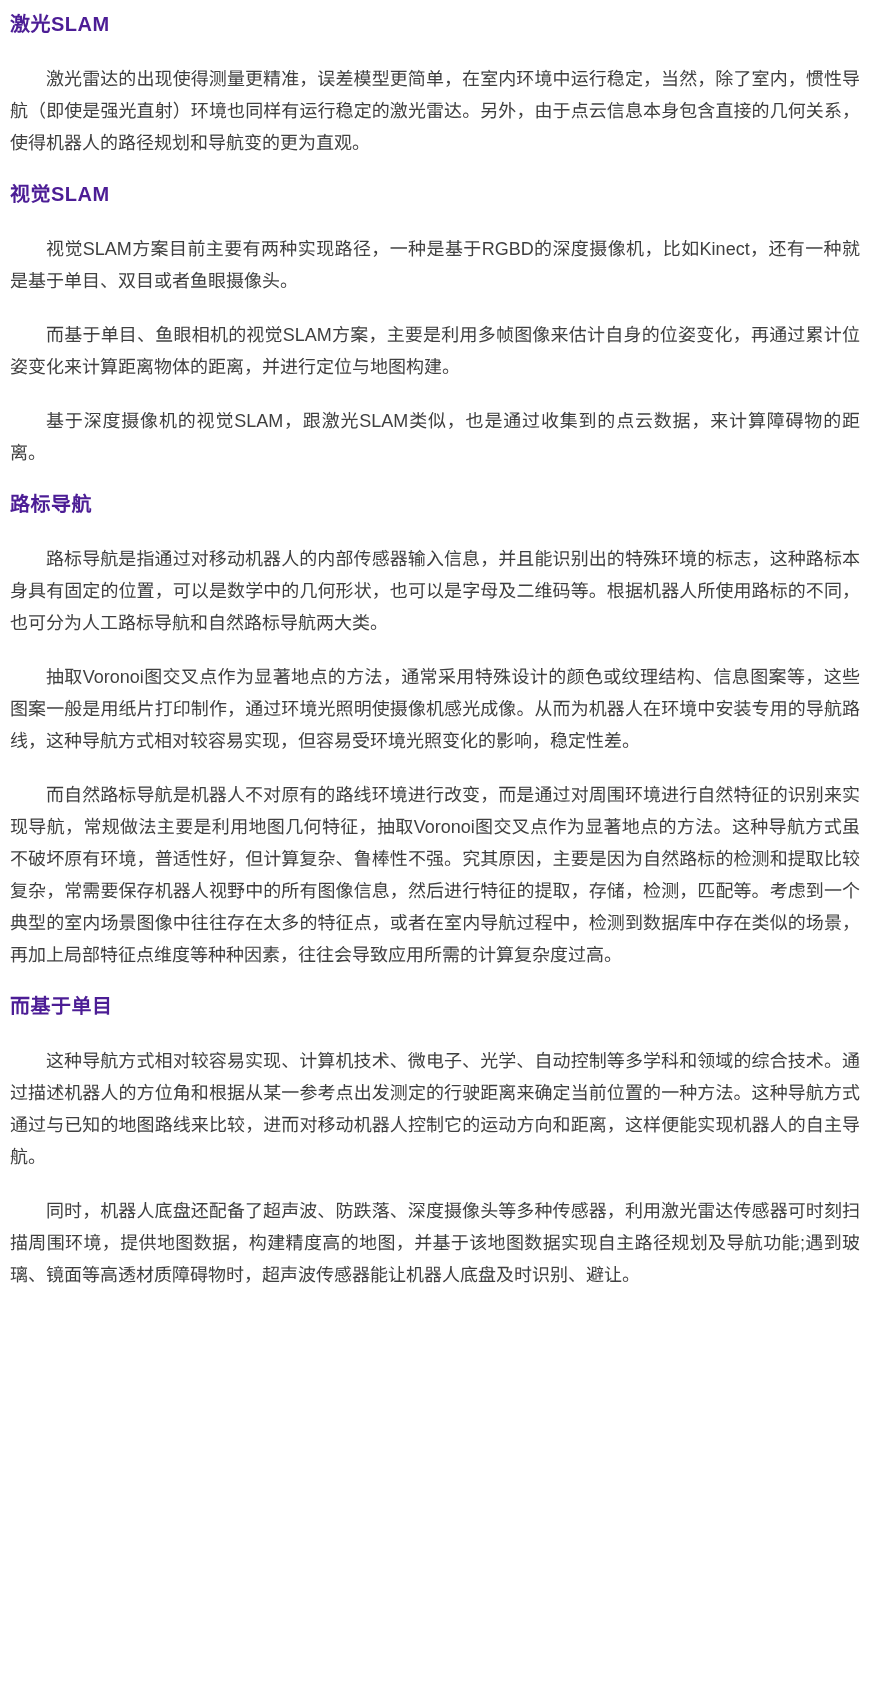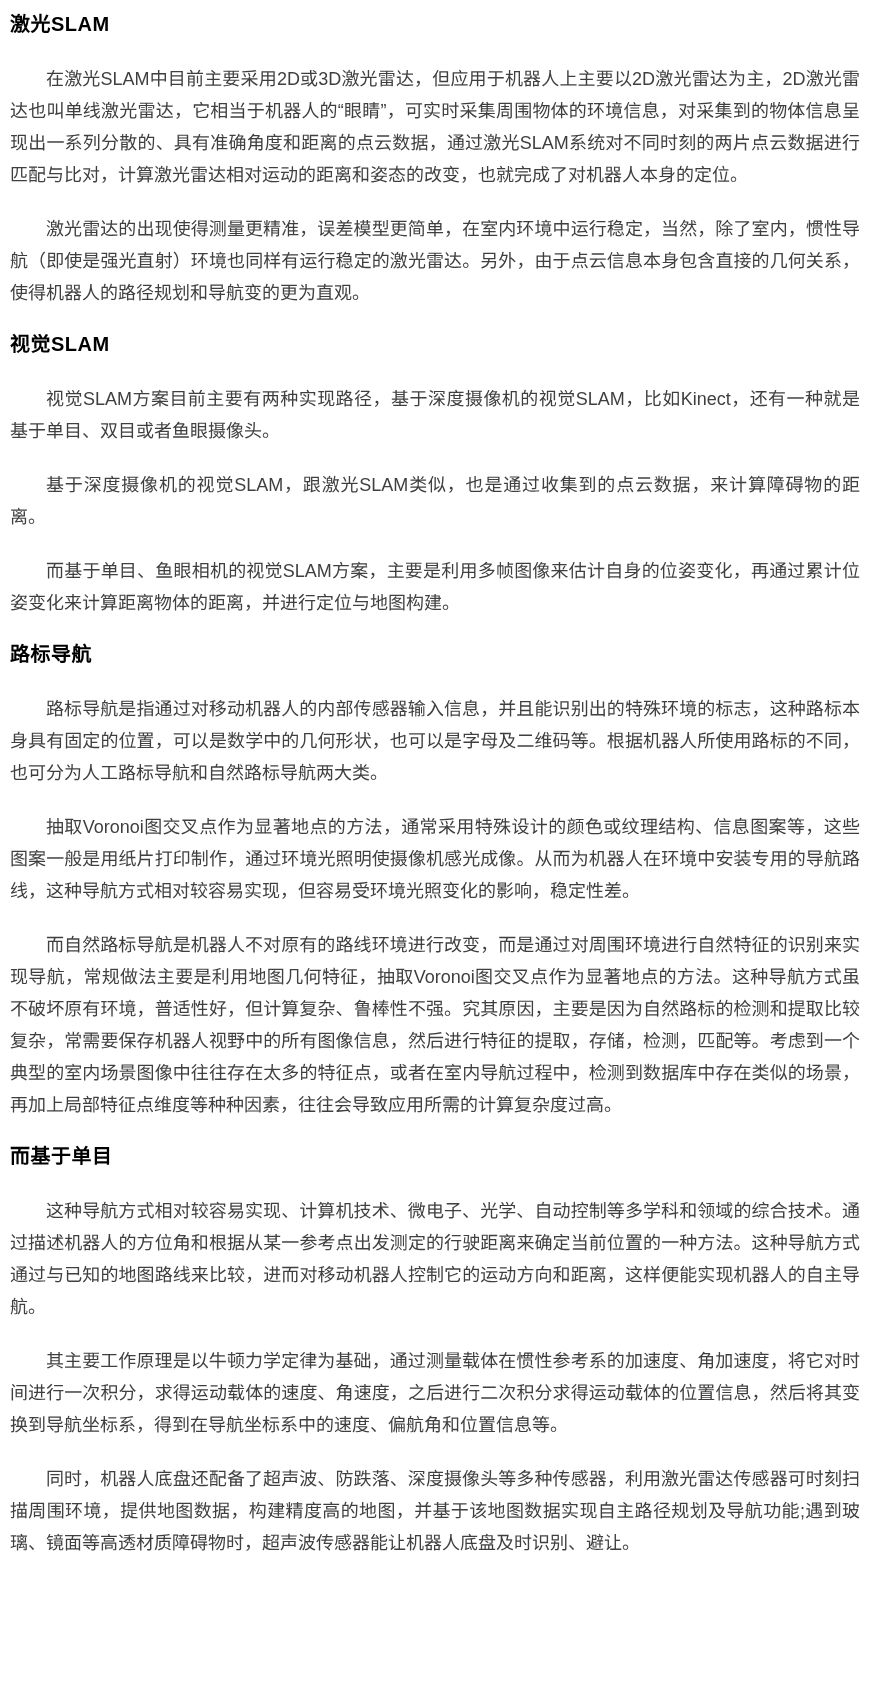--- a/index.html
+++ b/index.html
@@ -12,21 +12,21 @@
     width: 870px;
     box-sizing: border-box;
     padding: 11px 10px 24px 10px;
     background: #ffffff;
     font-family: "Liberation Sans", "DejaVu Sans", sans-serif;
   }
   .section-heading {
     font-size: 20px;
     line-height: 26px;
     font-weight: 700;
-    color: #000000;
+    color: #4c1d95;
     margin: 20px 0 26px 0;
     letter-spacing: 0.5px;
   }
   .section:first-child .section-heading {
     margin-top: 0;
   }
   .body-para {
     font-size: 18px;
     line-height: 32px;
     color: #3f3f3f;
@@ -46,39 +46,37 @@
   }
 </style>
 </head>
 <body>
 
 <div class="page">
   <article>
 
     <section class="section">
       <h2 class="section-heading">激光SLAM</h2>
-      <p class="body-para">在激光SLAM中目前主要采用2D或3D激光雷达，但应用于机器人上主要以2D激光雷达为主，2D激光雷达也叫单线激光雷达，它相当于机器人的“眼睛”，可实时采集周围物体的环境信息，对采集到的物体信息呈现出一系列分散的、具有准确角度和距离的点云数据，通过激光SLAM系统对不同时刻的两片点云数据进行匹配与比对，计算激光雷达相对运动的距离和姿态的改变，也就完成了对机器人本身的定位。</p>
       <p class="body-para">激光雷达的出现使得测量更精准，误差模型更简单，在室内环境中运行稳定，当然，除了室内，惯性导航（即使是强光直射）环境也同样有运行稳定的激光雷达。另外，由于点云信息本身包含直接的几何关系，使得机器人的路径规划和导航变的更为直观。</p>
     </section>
 
     <section class="section">
       <h2 class="section-heading">视觉SLAM</h2>
-      <p class="body-para">视觉SLAM方案目前主要有两种实现路径，基于深度摄像机的视觉SLAM，比如Kinect，还有一种就是基于单目、双目或者鱼眼摄像头。</p>
+      <p class="body-para">视觉SLAM方案目前主要有两种实现路径，一种是基于RGBD的深度摄像机，比如Kinect，还有一种就是基于单目、双目或者鱼眼摄像头。</p>
+      <p class="body-para">而基于单目、鱼眼相机的视觉SLAM方案，主要是利用多帧图像来估计自身的位姿变化，再通过累计位姿变化来计算距离物体的距离，并进行定位与地图构建。</p>
       <p class="body-para">基于深度摄像机的视觉SLAM，跟激光SLAM类似，也是通过收集到的点云数据，来计算障碍物的距离。</p>
-      <p class="body-para">而基于单目、鱼眼相机的视觉SLAM方案，主要是利用多帧图像来估计自身的位姿变化，再通过累计位姿变化来计算距离物体的距离，并进行定位与地图构建。</p>
     </section>
 
     <section class="section">
       <h2 class="section-heading">路标导航</h2>
       <p class="body-para">路标导航是指通过对移动机器人的内部传感器输入信息，并且能识别出的特殊环境的标志，这种路标本身具有固定的位置，可以是数学中的几何形状，也可以是字母及二维码等。根据机器人所使用路标的不同，也可分为人工路标导航和自然路标导航两大类。</p>
       <p class="body-para">抽取Voronoi图交叉点作为显著地点的方法，通常采用特殊设计的颜色或纹理结构、信息图案等，这些图案一般是用纸片打印制作，通过环境光照明使摄像机感光成像。从而为机器人在环境中安装专用的导航路线，这种导航方式相对较容易实现，但容易受环境光照变化的影响，稳定性差。</p>
       <p class="body-para">而自然路标导航是机器人不对原有的路线环境进行改变，而是通过对周围环境进行自然特征的识别来实现导航，常规做法主要是利用地图几何特征，抽取Voronoi图交叉点作为显著地点的方法。这种导航方式虽不破坏原有环境，普适性好，但计算复杂、鲁棒性不强。究其原因，主要是因为自然路标的检测和提取比较复杂，常需要保存机器人视野中的所有图像信息，然后进行特征的提取，存储，检测，匹配等。考虑到一个典型的室内场景图像中往往存在太多的特征点，或者在室内导航过程中，检测到数据库中存在类似的场景，再加上局部特征点维度等种种因素，往往会导致应用所需的计算复杂度过高。</p>
     </section>
 
     <section class="section">
       <h2 class="section-heading">而基于单目</h2>
       <p class="body-para">这种导航方式相对较容易实现、计算机技术、微电子、光学、自动控制等多学科和领域的综合技术。通过描述机器人的方位角和根据从某一参考点出发测定的行驶距离来确定当前位置的一种方法。这种导航方式通过与已知的地图路线来比较，进而对移动机器人控制它的运动方向和距离，这样便能实现机器人的自主导航。</p>
-      <p class="body-para">其主要工作原理是以牛顿力学定律为基础，通过测量载体在惯性参考系的加速度、角加速度，将它对时间进行一次积分，求得运动载体的速度、角速度，之后进行二次积分求得运动载体的位置信息，然后将其变换到导航坐标系，得到在导航坐标系中的速度、偏航角和位置信息等。</p>
       <p class="body-para">同时，机器人底盘还配备了超声波、防跌落、深度摄像头等多种传感器，利用激光雷达传感器可时刻扫描周围环境，提供地图数据，构建精度高的地图，并基于该地图数据实现自主路径规划及导航功能;遇到玻璃、镜面等高透材质障碍物时，超声波传感器能让机器人底盘及时识别、避让。</p>
     </section>
 
   </article>
 </div>
 
 </body></html>

